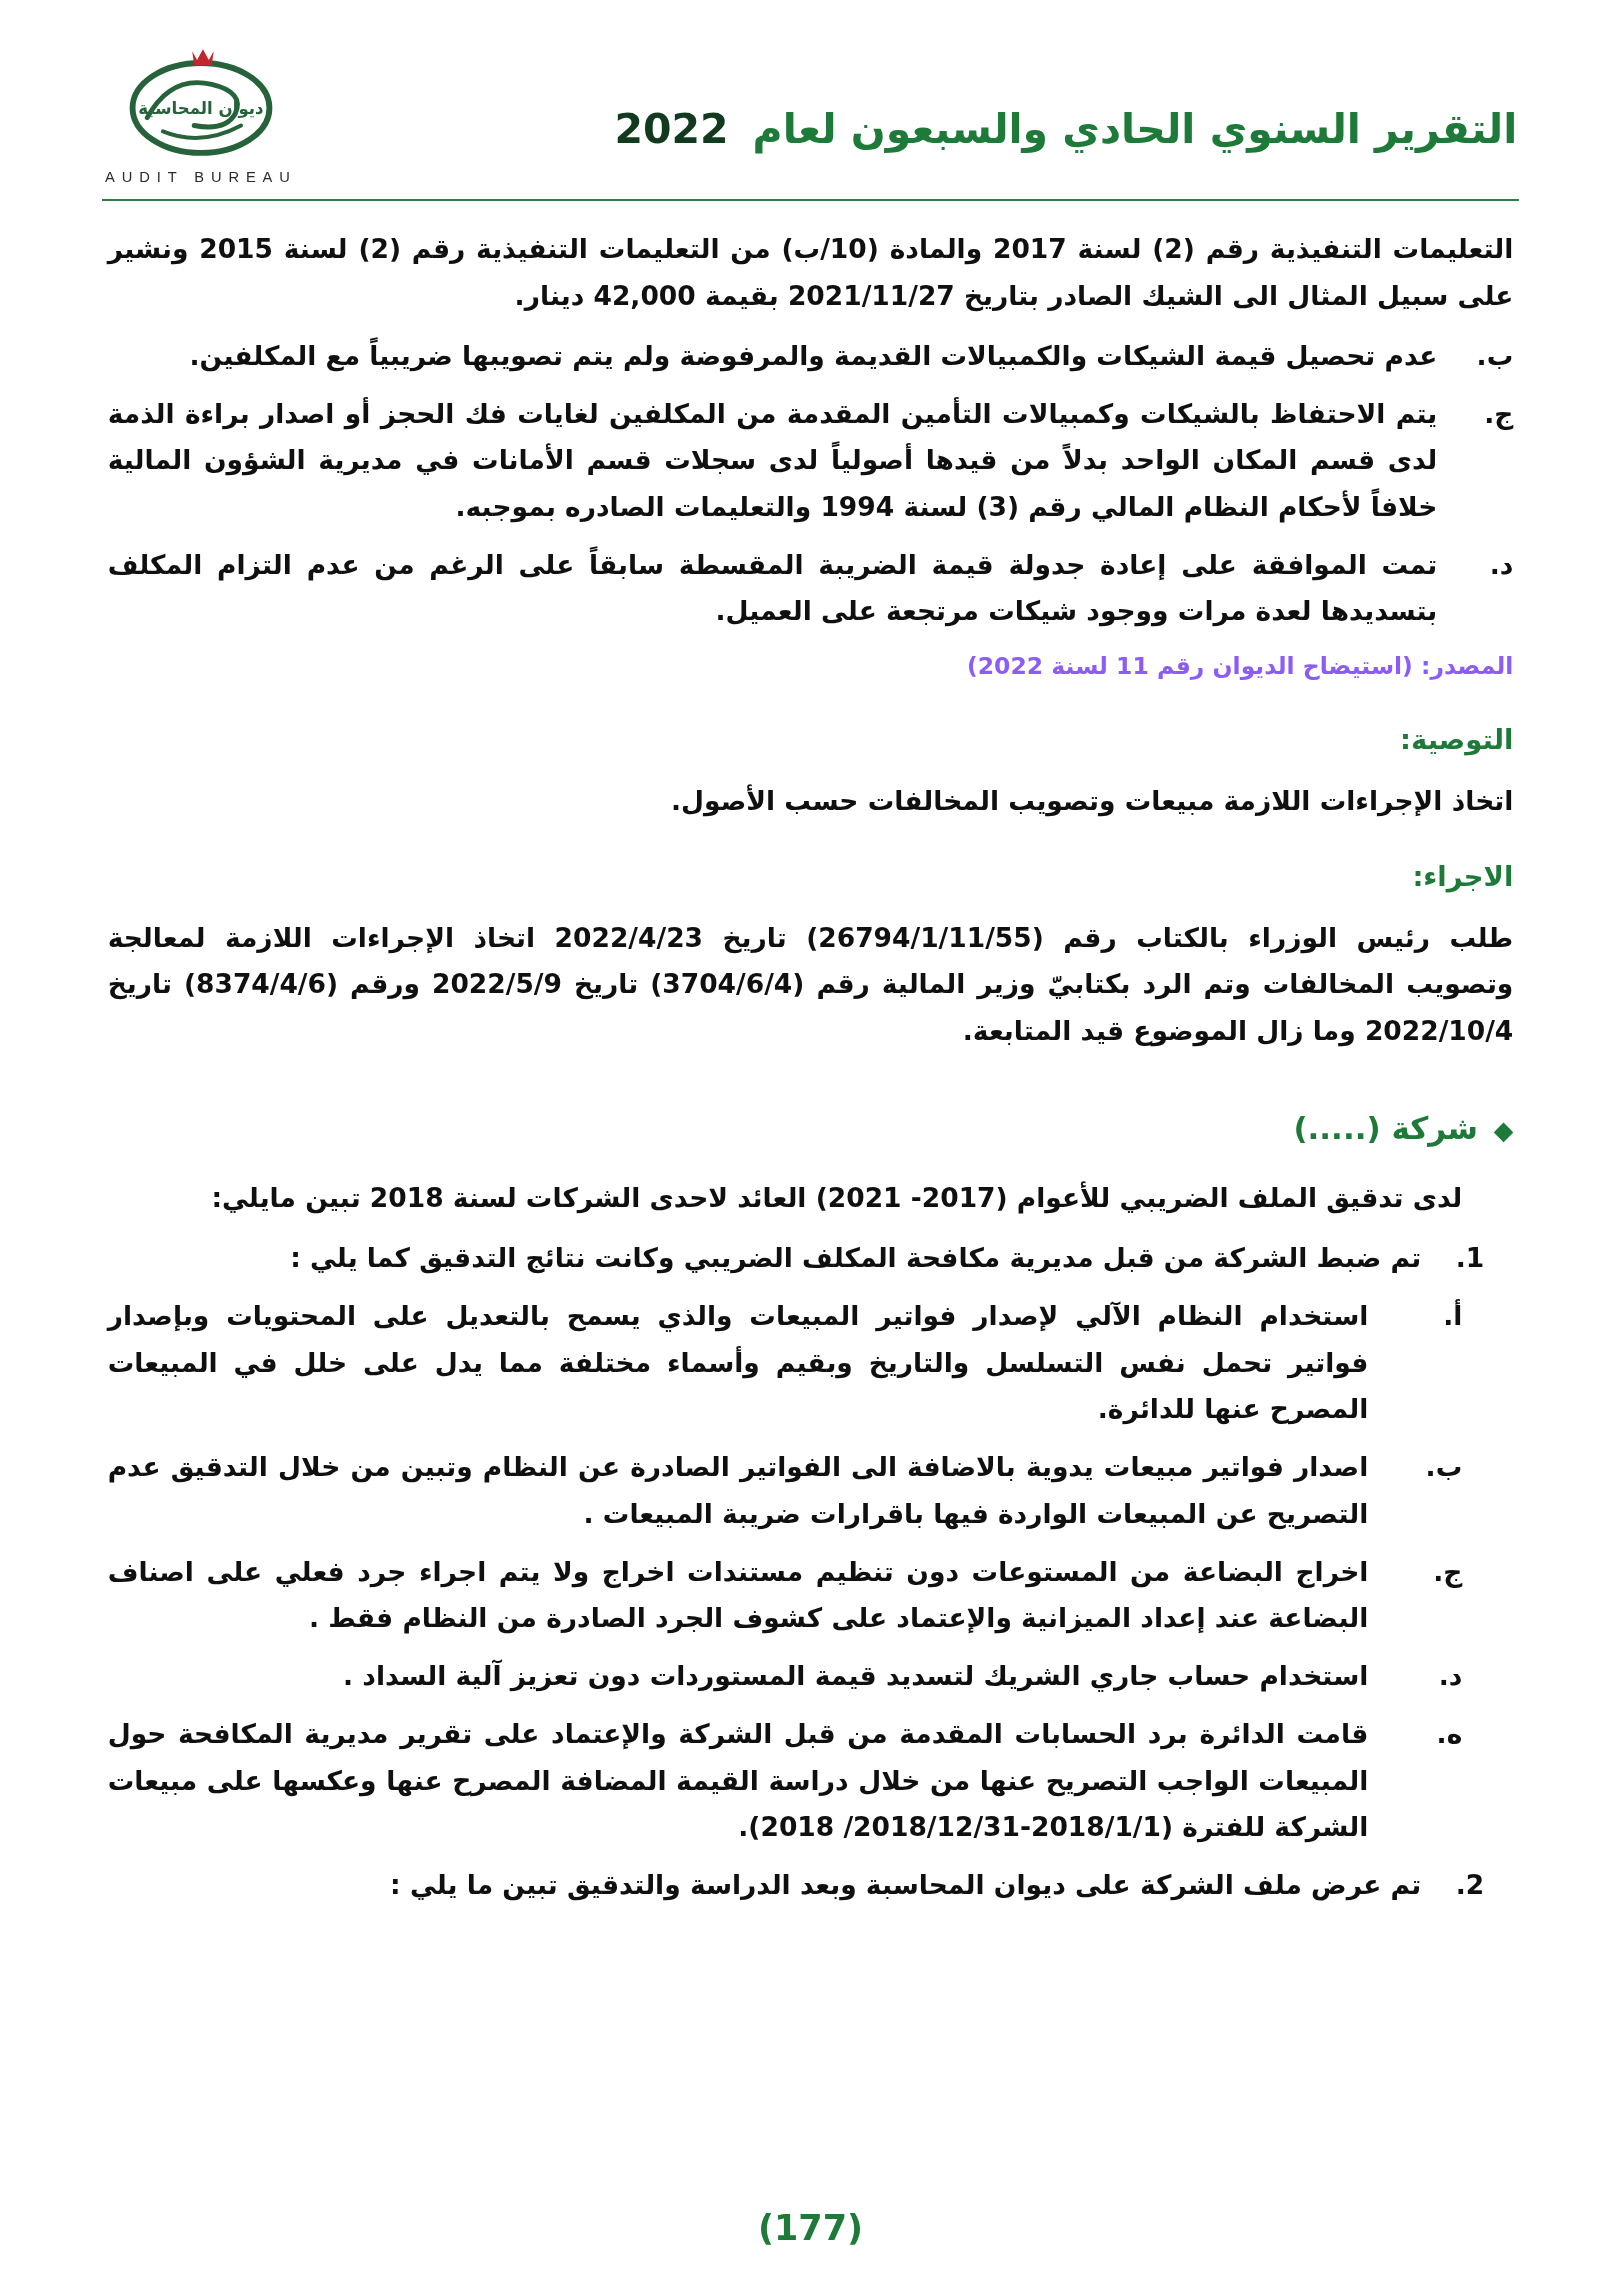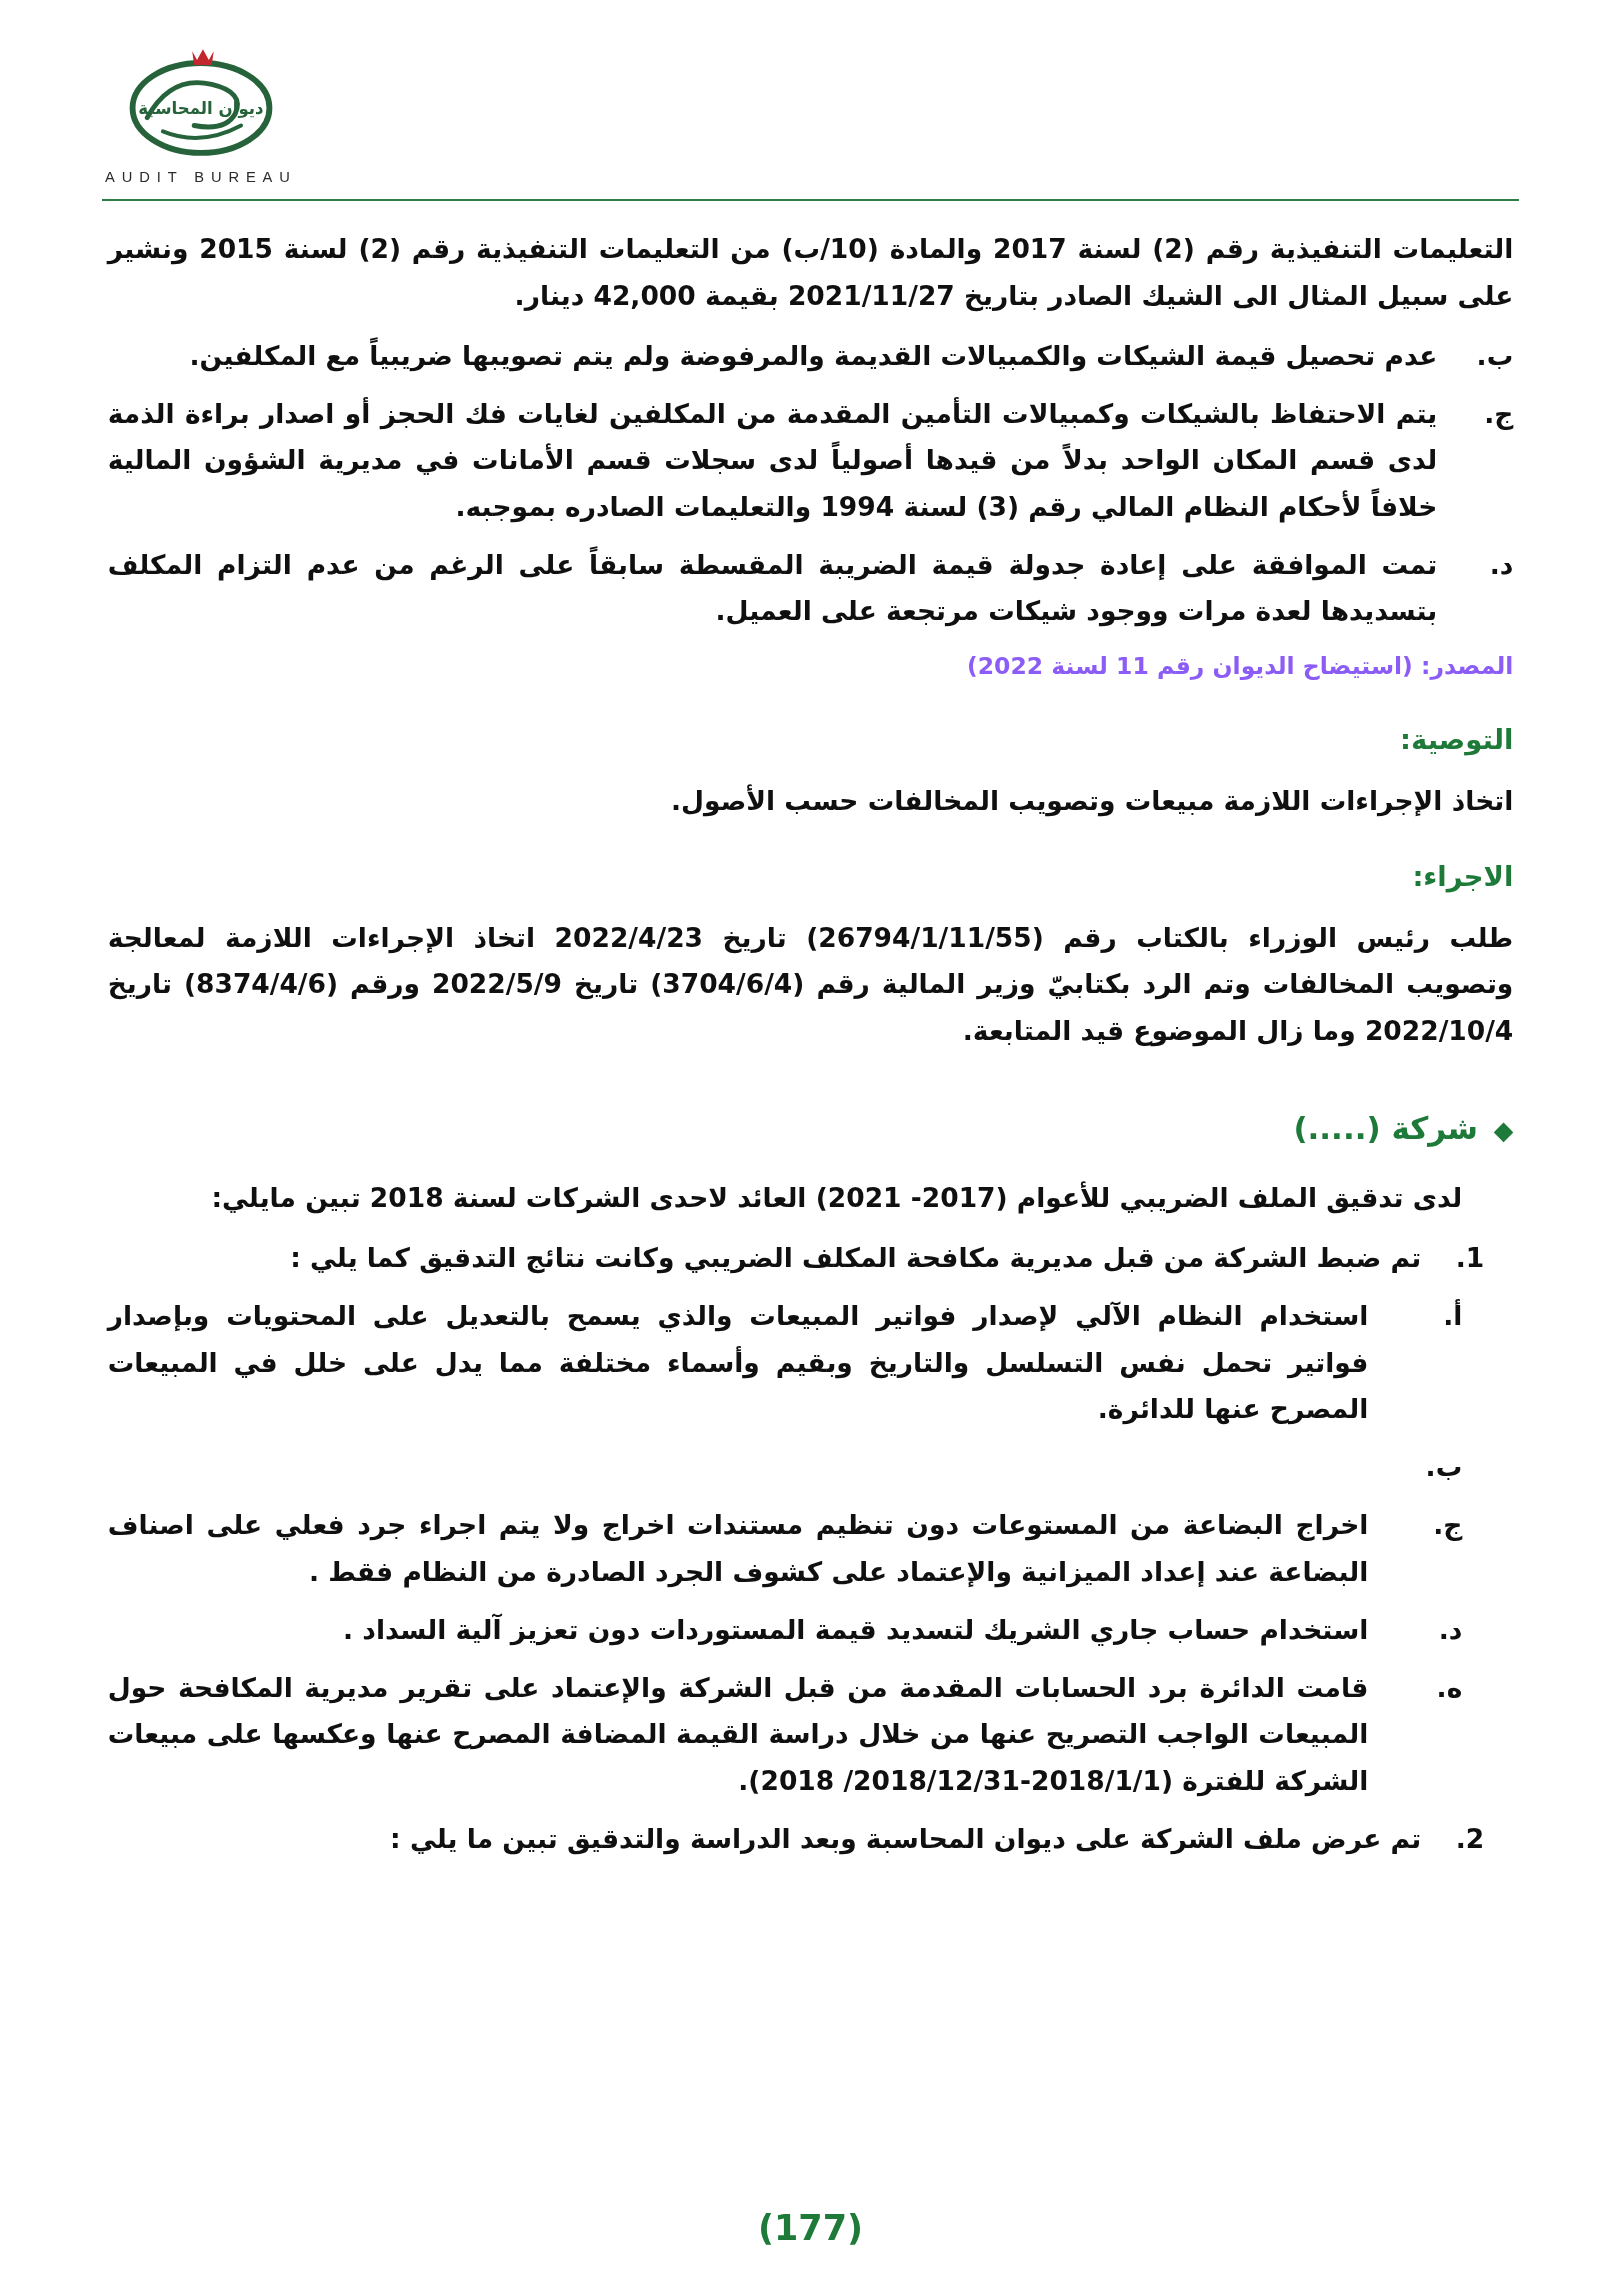--- a/index.html
+++ b/index.html
@@ -89,20 +89,24 @@
         <g fill="none" stroke="#27633a" stroke-linecap="round">
           <ellipse cx="89" cy="64" rx="70" ry="46" stroke-width="6"></ellipse>
           <path d="M34 74 Q 58 30 100 40 Q 134 48 124 70 Q 114 88 82 82" stroke-width="5"></path>
           <path d="M50 88 Q 89 104 130 82" stroke-width="4"></path>
         </g>
         <path d="M80 6 l5 9 6-11 6 11 5-9 -2 14 h-18 z" fill="#c2272d"></path>
         <text x="89" y="70" text-anchor="middle" font-size="17" font-weight="bold" fill="#27633a">ديوان المحاسبة</text>
       </svg>
       <div class="logo-en">AUDIT BUREAU</div>
     </div>
+    <div class="title">
+      <span>التقرير السنوي الحادي والسبعون لعام</span>
+      <span class="year">2022</span>
+    </div>
   </div>
   <div class="rule"></div>
 
   <main>
 
     <p class="jus cont">التعليمات التنفيذية رقم (2) لسنة 2017 والمادة (10/ب) من التعليمات التنفيذية رقم (2) لسنة 2015 ونشير على سبيل المثال الى الشيك الصادر بتاريخ 2021/11/27 بقيمة 42,000 دينار.</p>
 
     <div class="li">
       <span class="mk">ب.</span>
       <div class="tx">عدم تحصيل قيمة الشيكات والكمبيالات القديمة والمرفوضة ولم يتم تصويبها ضريبياً مع المكلفين.</div>
@@ -135,20 +139,21 @@
       <span class="mk">1.</span>
       <div class="tx">تم ضبط الشركة من قبل مديرية مكافحة المكلف الضريبي وكانت نتائج التدقيق كما يلي :</div>
     </div>
 
     <div class="li sub">
       <span class="mk">أ.</span>
       <div class="tx">استخدام النظام الآلي لإصدار فواتير المبيعات والذي يسمح بالتعديل على المحتويات وبإصدار فواتير تحمل نفس التسلسل والتاريخ وبقيم وأسماء مختلفة مما يدل على خلل في المبيعات المصرح عنها للدائرة.</div>
     </div>
     <div class="li sub">
       <span class="mk">ب.</span>
+      <div class="tx">اصدار فواتير مبيعات يدوية بالاضافة الى الفواتير الصادرة عن النظام وتبين من خلال التدقيق عدم التصريح عن المبيعات الواردة فيها باقرارات ضريبة المبيعات .</div>
     </div>
     <div class="li sub">
       <span class="mk">ج.</span>
       <div class="tx">اخراج البضاعة من المستوعات دون تنظيم مستندات اخراج ولا يتم اجراء جرد فعلي على اصناف البضاعة عند إعداد الميزانية والإعتماد على كشوف الجرد الصادرة من النظام فقط .</div>
     </div>
     <div class="li sub">
       <span class="mk">د.</span>
       <div class="tx">استخدام حساب جاري الشريك لتسديد قيمة المستوردات دون تعزيز آلية السداد .</div>
     </div>
     <div class="li sub">

